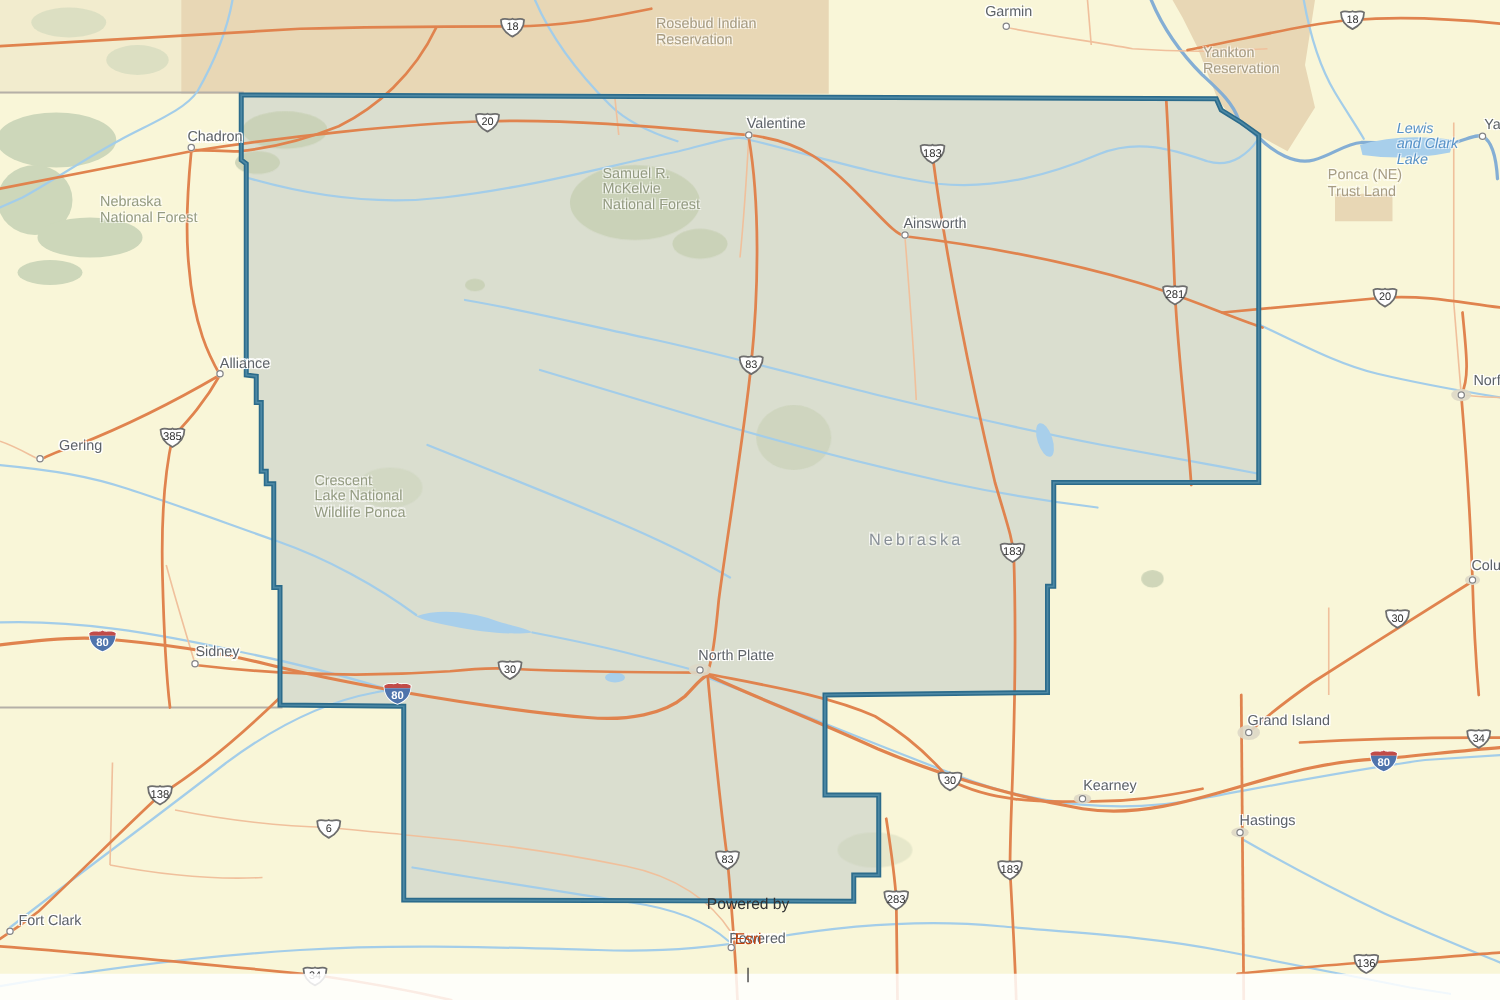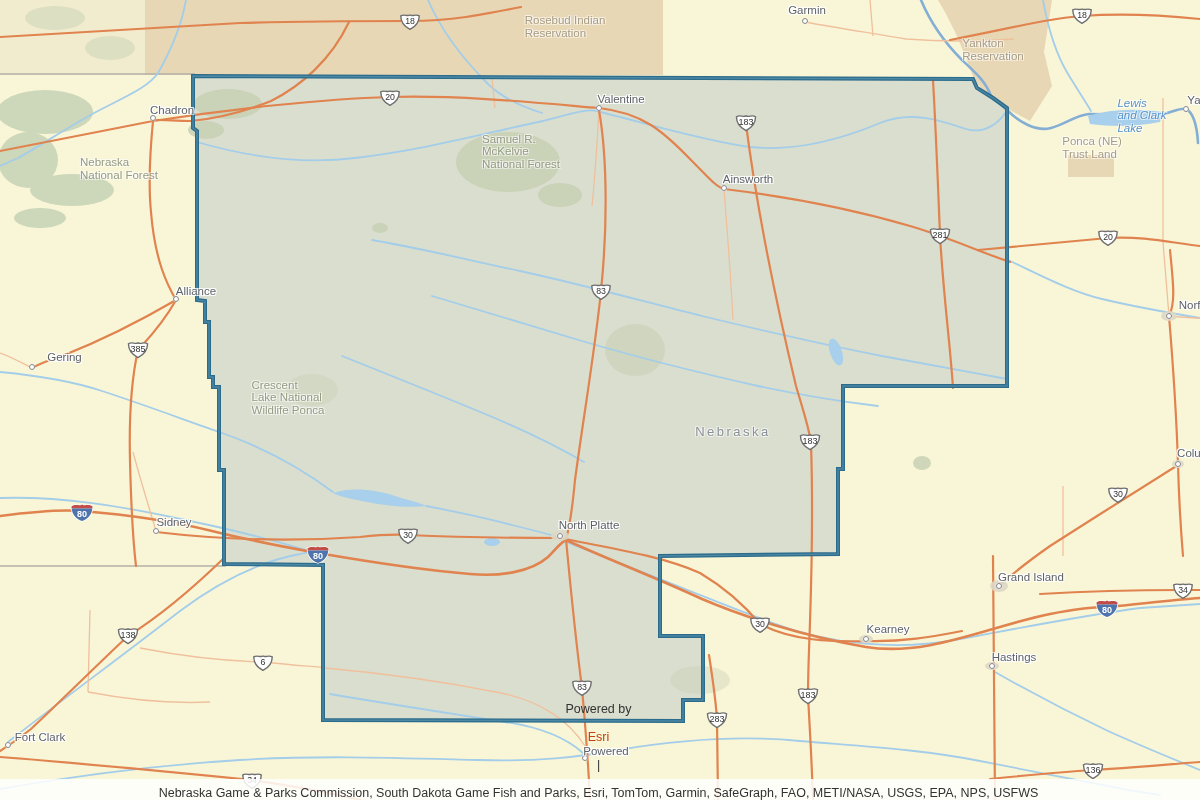--- a/index.html
+++ b/index.html
@@ -330,14 +330,14 @@
           <text x="14" y="17.6" text-anchor="middle" font-size="9" font-weight="bold" fill="#fff" font-family="Liberation Sans, sans-serif">80</text>
         </svg></div>
       <div class="shield" style="left: 1107px; top: 607px;"><svg width="28" height="23" viewBox="0 0 28 23">
           <path d="M2.6,6.6 C7.6,3.2 10.9,6.7 14,4.2 C17.1,6.7 20.4,3.2 25.4,6.6 L25,9.2 C24.4,16 19.7,20.6 14,22.2 C8.3,20.6 3.6,16 3,9.2 Z" fill="#fff"></path>
           <path d="M3.4,7 C8,4 11,7.2 14,4.9 C17,7.2 20,4 24.6,7 L24.3,9 L3.7,9 Z" fill="#c14c48"></path>
           <path d="M3.7,9 L24.3,9 C23.8,15.4 19.4,19.8 14,21.4 C8.6,19.8 4.2,15.4 3.7,9 Z" fill="#4f74ac"></path>
           <text x="14" y="17.6" text-anchor="middle" font-size="9" font-weight="bold" fill="#fff" font-family="Liberation Sans, sans-serif">80</text>
         </svg></div>
     </div>
 
-  <div class="attribution"><span>Powered by</span><span> </span><a>Esri</a><span> </span><span>|</span><span> </span><span>Nebraska Game &amp; Parks Commission, South Dakota Game Fish and Parks, Esri, TomTom, Garmin, SafeGraph, FAO, METI/NASA, USGS, EPA, NPS, USFWS</span></div>
+  <div class="attribution"><span>Powered by</span><span> </span><a>Esri</a><span> </span><span>|</span><span> </span></div>
 </div>
 
 </body></html>

